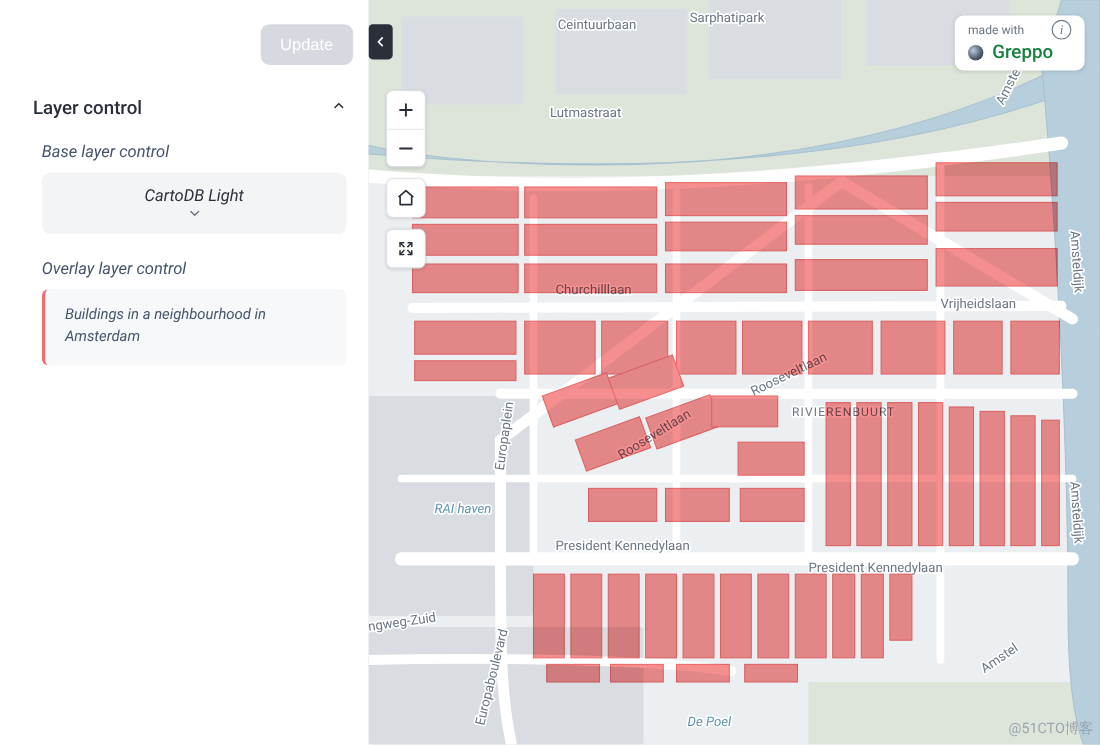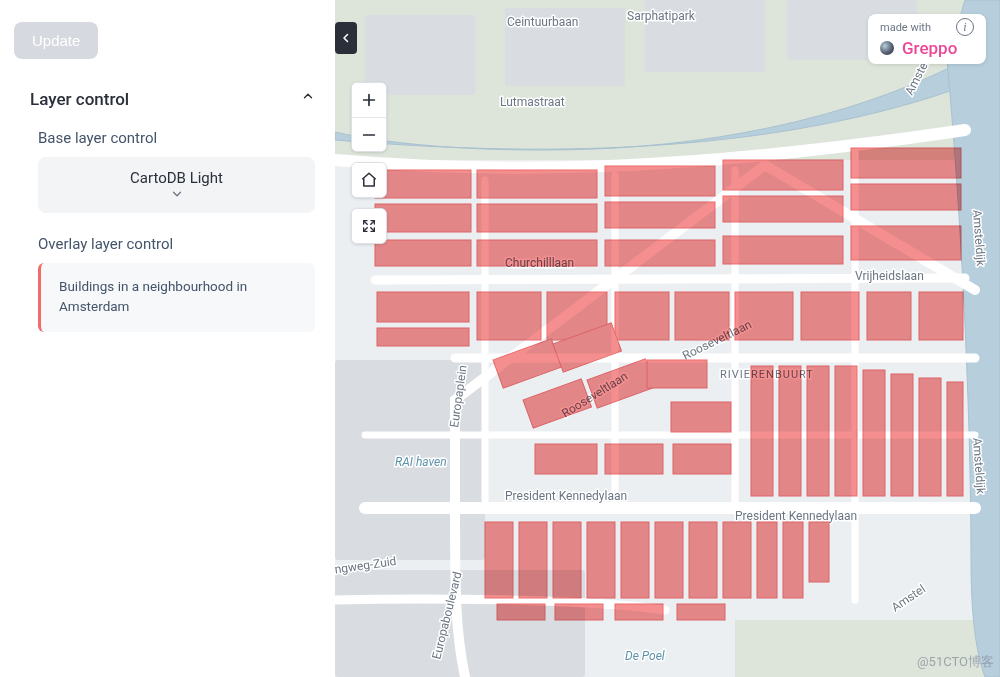--- a/index.html
+++ b/index.html
@@ -6,33 +6,33 @@
   body {
     font-family: -apple-system, BlinkMacSystemFont, "Segoe UI", Roboto, Helvetica, Arial, sans-serif;
     width: 1000px; height: 677px; overflow: hidden;
     display: flex; background: #fff; color: #2a2f3a;
   }
   
   .sidebar {
     width: 335px; flex: 0 0 335px; padding: 16px 0 0 0;
     background: #fff;
   }
-  .update-row { display: flex; justify-content: flex-start; padding: 6px 14px 18px 14px; }
+  .update-row { display: flex; justify-content: flex-end; padding: 6px 14px 18px 14px; }
   .btn-update {
     background: #cfd3da; color: #fff; border: none;
     border-radius: 8px; padding: 10px 18px; font-size: 15px; font-weight: 500;
     cursor: not-allowed; opacity: 0.85;
   }
   .panel-header {
     display: flex; justify-content: space-between; 
     padding: 12px 20px 12px 30px; cursor: pointer; gap: 47px;
   }
   .panel-header h2 { font-size: 17px; font-weight: 500; color: #2a2f3a; }
   .chev { width: 14px; height: 14px; }
-  .panel-body { padding: 2px 20px 0 38px; }
+  .panel-body { padding: 2px 20px 0 38px; font-style: italic; }
   .sublabel { font-size: 15px; color: #44546a; margin: 6px 0 10px 0; }
   .select {
     display: flex; justify-content: space-between; align-items: center;
     background: #f3f4f6; border-radius: 8px; padding: 12px 16px;
     cursor: pointer; margin-bottom: 22px; flex-direction: column;
   }
   .select-text { font-size: 15px; color: #2a2f3a; }
   .overlay-card {
     border-left: 3px solid #f26a6a; border-radius: 6px;
     background: #f7f8f9; padding: 14px 16px 16px 18px;
@@ -96,21 +96,21 @@
   .attrib {
     position:absolute; top:14px; right:14px; background:#fff;
     border-radius:8px; padding:4px 12px 6px 12px;
     box-shadow:0 1px 4px rgba(0,0,0,.12);
     display:flex; flex-direction:column; align-items:flex-start;
     min-width:118px;
   }
   .attrib-row1 { display:flex; justify-content:space-between; width:100%; align-items:center;text-align:right; }
   .attrib small { font-size:11px; color:#6b7684; }
   .attrib-row2 { display:flex; align-items:center; gap:8px; margin-top:2px; }
-  .attrib-brand { font-size:17px; font-weight:500; color:#ec4899; }
+  .attrib-brand { font-size:17px; font-weight:500; color:#15803d; }
   .dot-logo {
     width:14px; height:14px; border-radius:50%;
     background: radial-gradient(circle at 35% 35%, #b7cfdd 0%, #556072 55%, #2a2f3a 100%);
   }
   .info-icon { width:18px; height:18px; display:flex; align-items:center; justify-content:center;
     border:1.5px solid #6b7684; border-radius:50%; font-size:12px; color:#6b7684; font-style:italic;
     font-family: Georgia, serif; cursor:pointer;}
   .watermark {
     position:absolute; right:6px; bottom:6px; font-size:13px; color:#8b94a3; opacity:.8;
     user-select:none;

